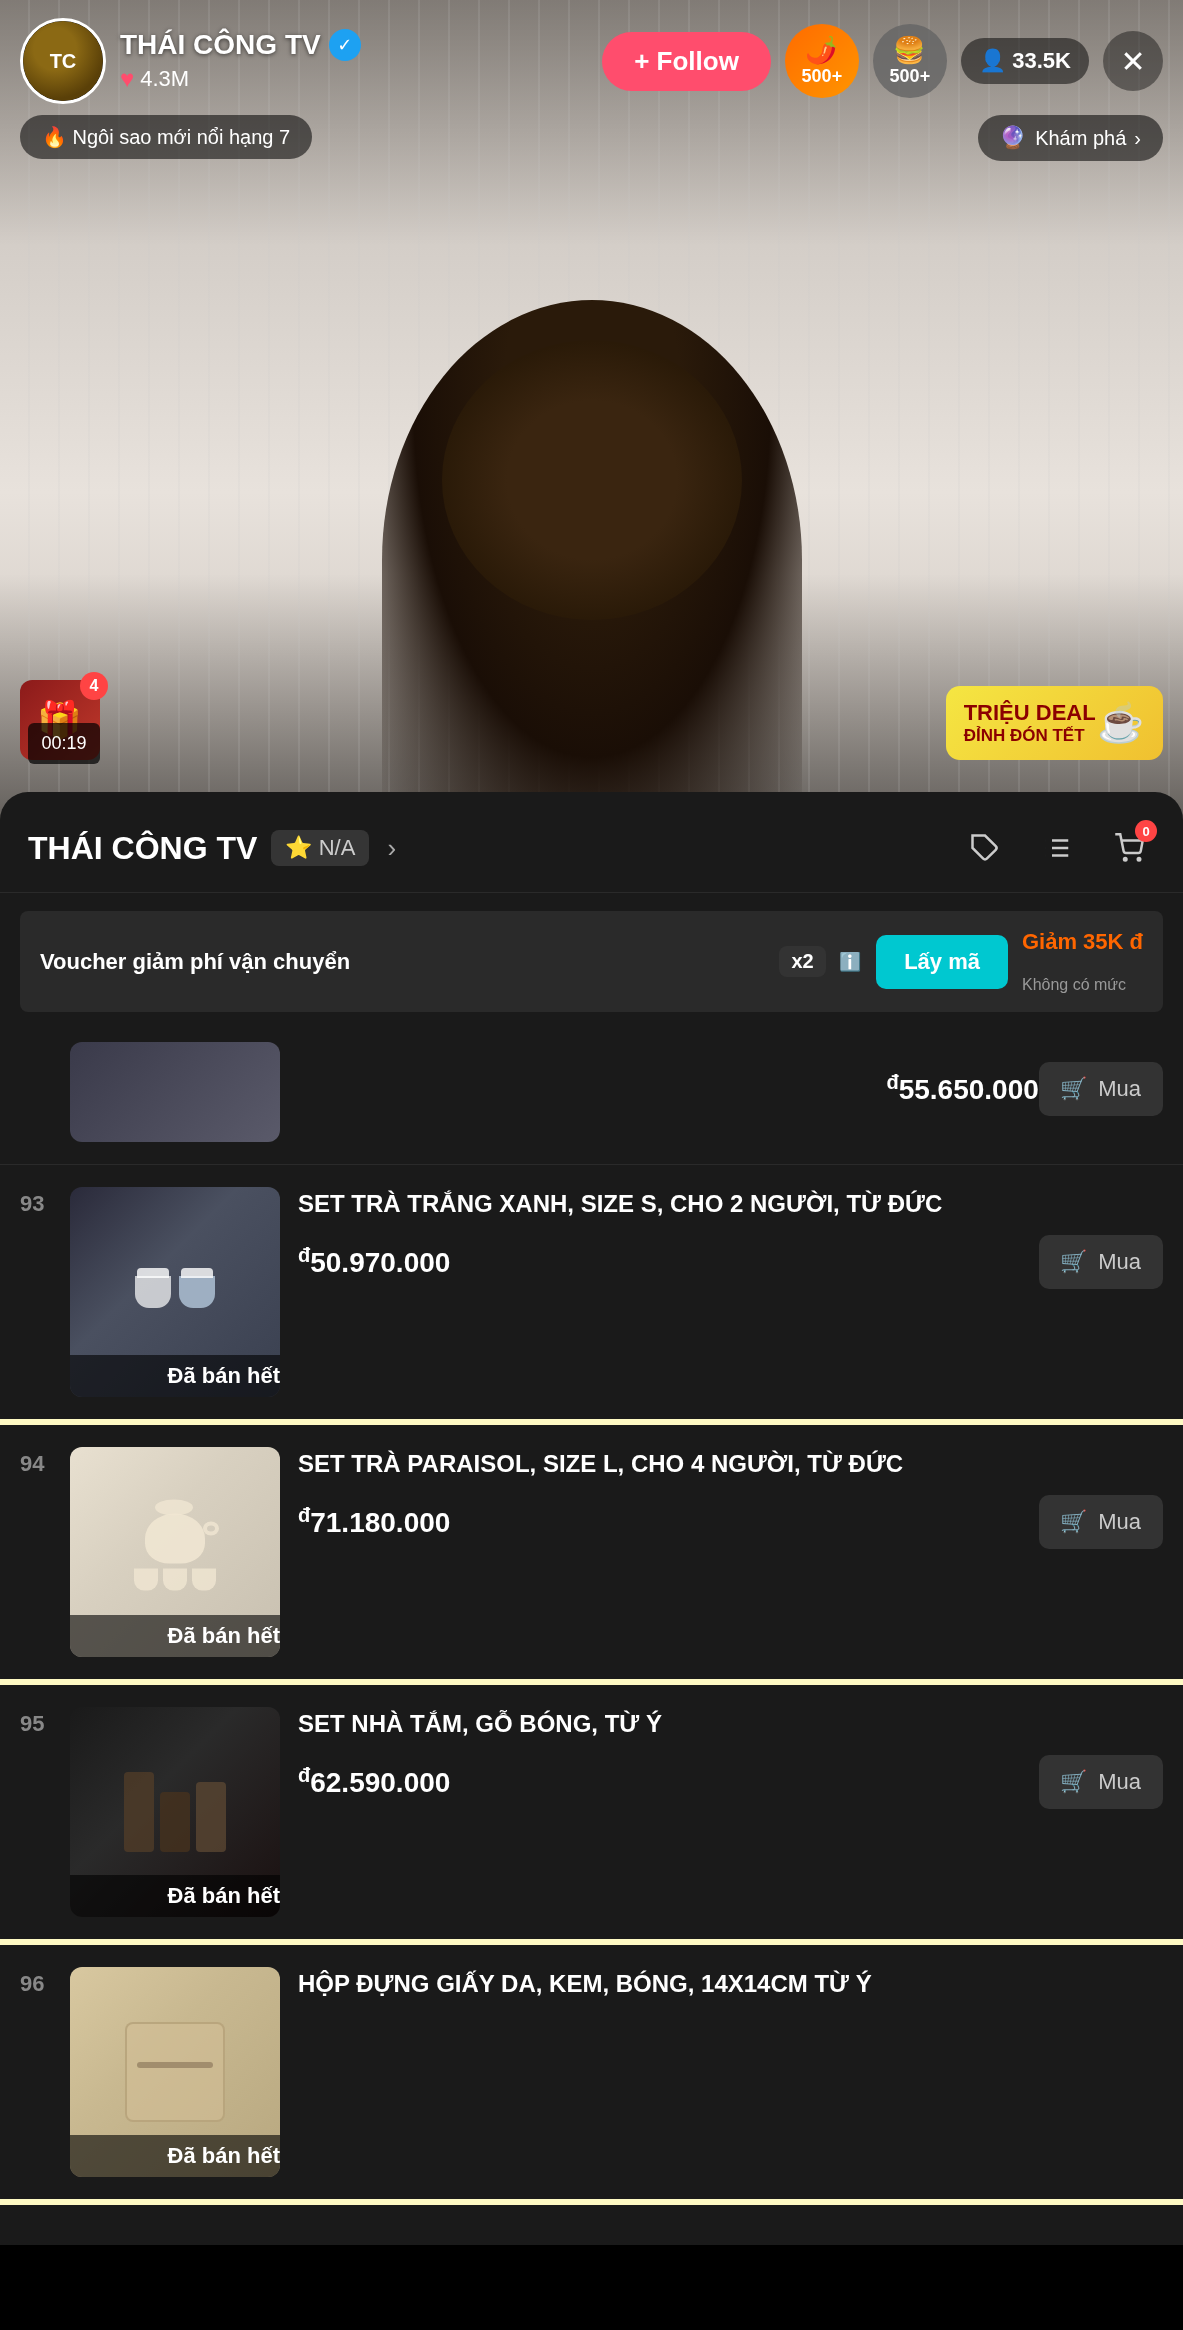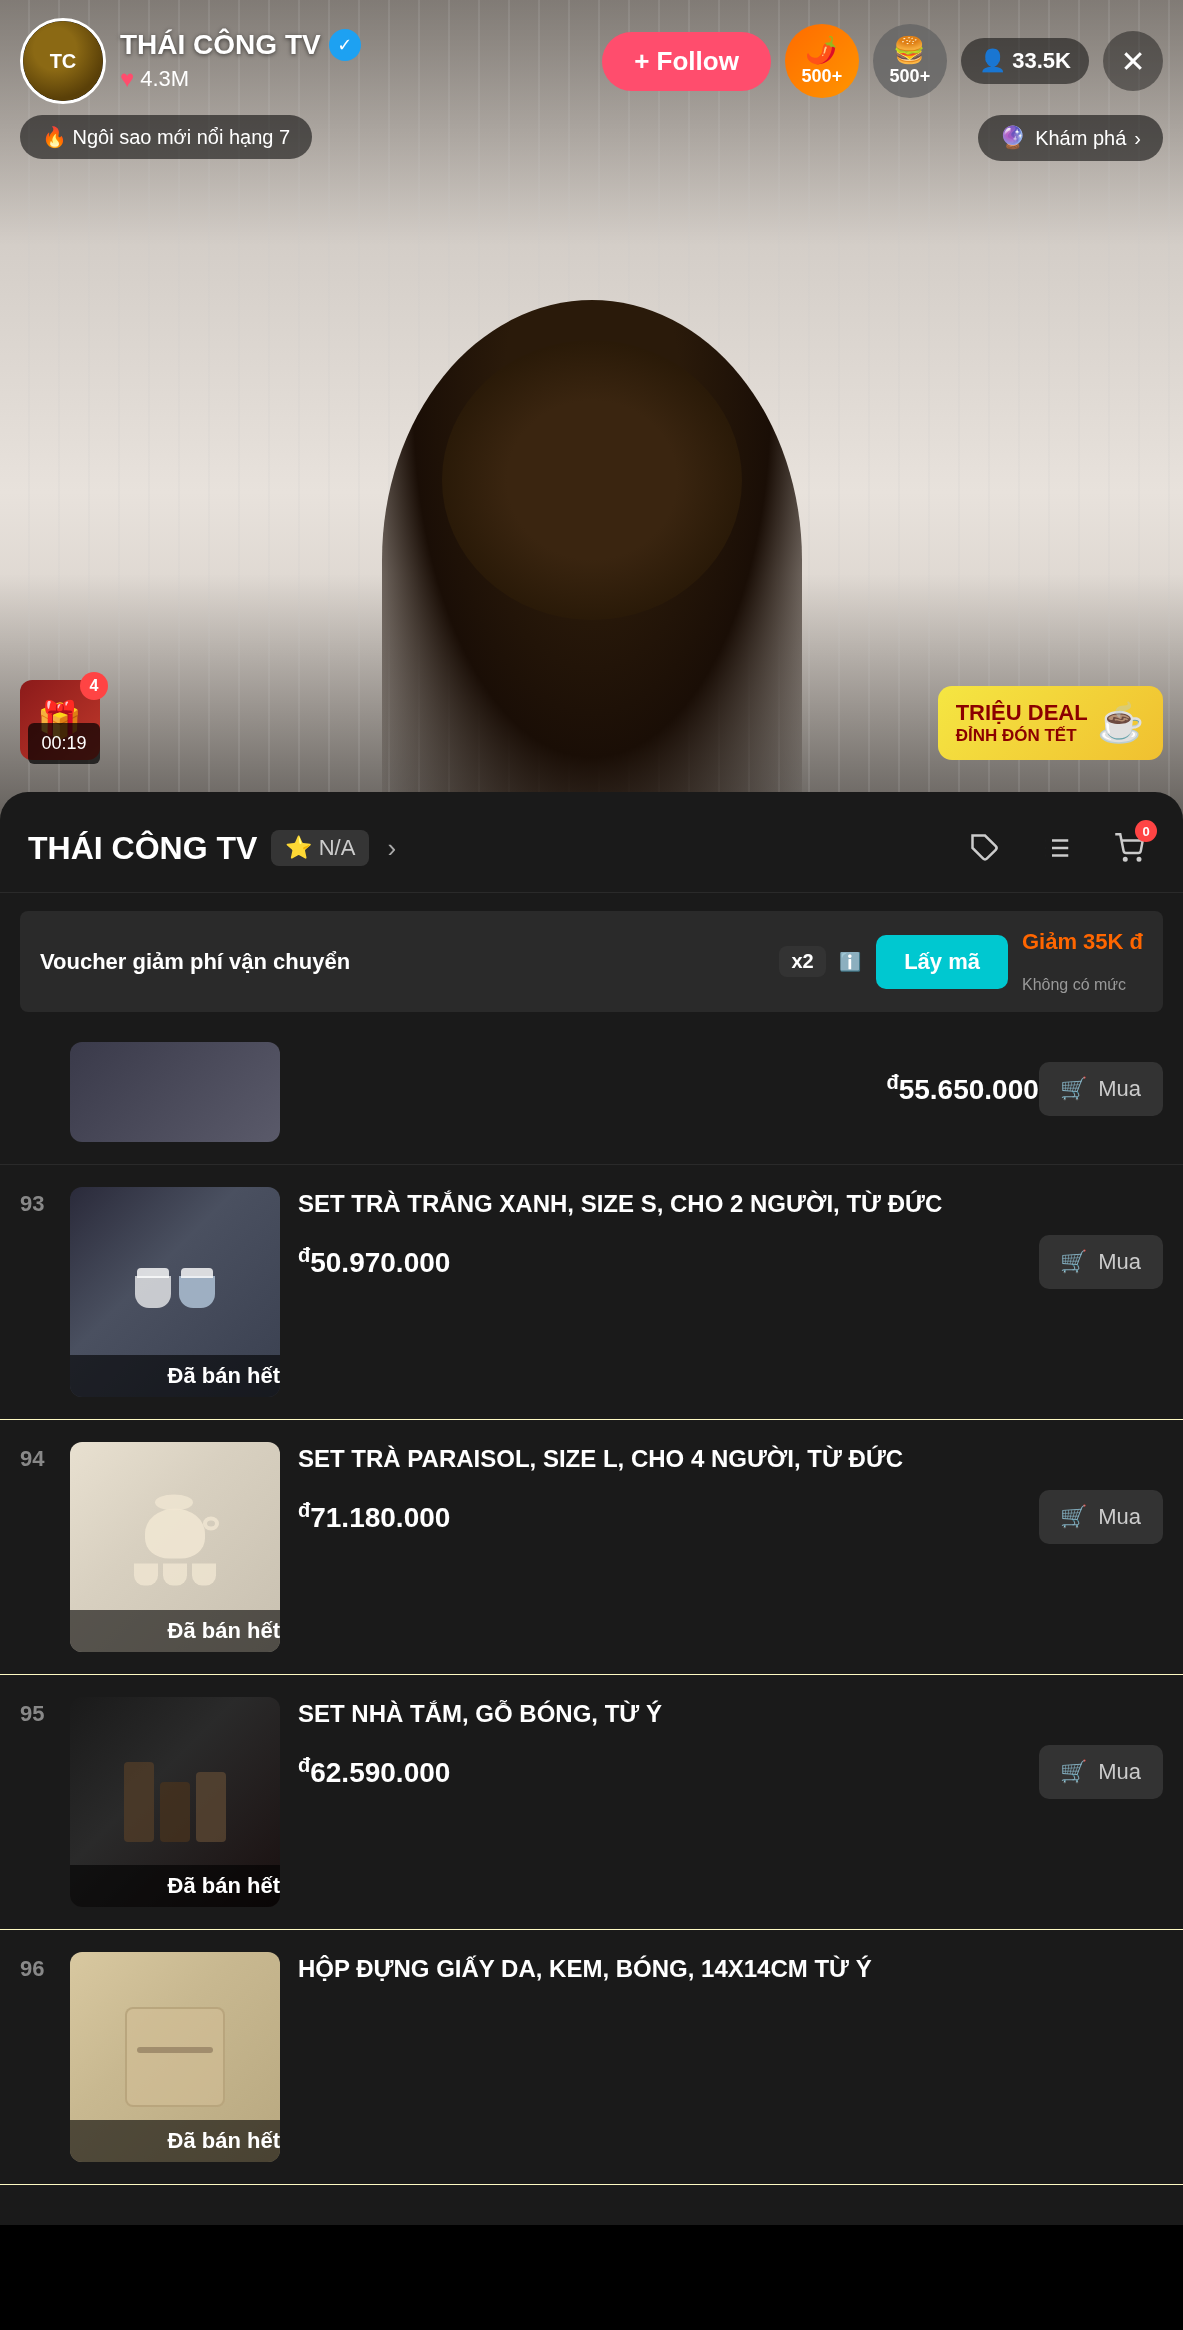--- a/index.html
+++ b/index.html
@@ -256,21 +256,21 @@
     
     .deal-banner {
       position: absolute;
       bottom: 60px;
       right: 20px;
       background: linear-gradient(135deg, #f5e642, #f0c030);
       border-radius: 14px;
       padding: 14px 18px;
       display: flex;
       align-items: center;
-      gap: 10px;
+      gap: 2px;
       max-width: 340px;
     }
     .deal-text {
       display: flex;
       flex-direction: column;
     }
     .deal-title {
       font-size: 22px;
       font-weight: 900;
       color: #8B0000;
@@ -426,21 +426,21 @@
     }
 
     
     .product-list {
       padding: 0 0;
     }
     .product-item {
       display: flex;
       align-items: flex-start;
       padding: 22px 20px;
-      border-bottom: 1px solid #fef9c3;
+      border-bottom: 6px solid #fef9c3;
       gap: 18px;
     }
     .product-number {
       color: #888;
       font-size: 22px;
       font-weight: 600;
       min-width: 32px;
       padding-top: 4px;
     }
     .product-img-wrap {

